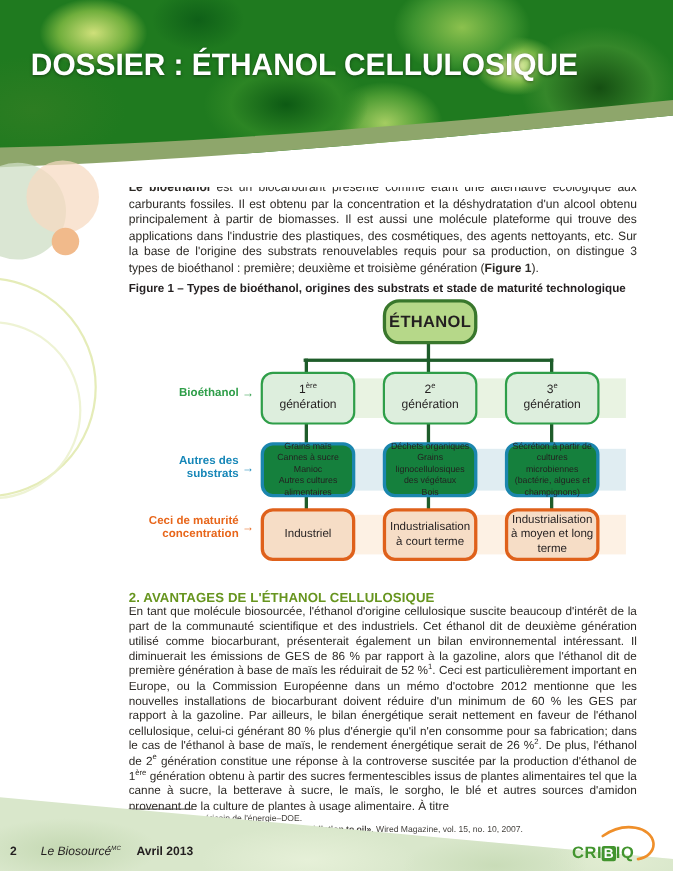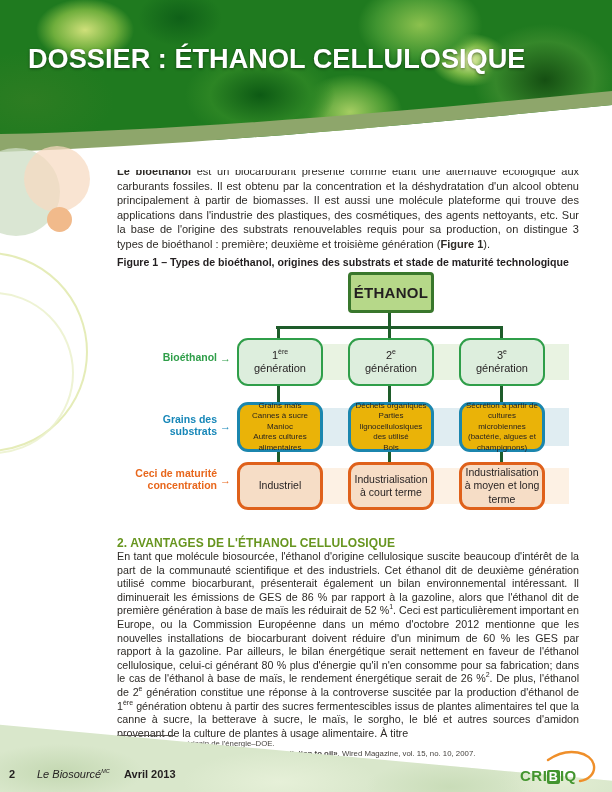--- a/index.html
+++ b/index.html
@@ -47,25 +47,25 @@
   .figure{position:absolute; left:117px; top:270px; width:462px; height:246px;}
   .band{position:absolute; left:120px; width:332px; z-index:0;}
   .band-gen{top:74px; height:36px; background:#e9f3e2;}
   .band-sub{top:138px; height:38px; background:#e0edf2;}
   .band-mat{top:198px; height:36px; background:#fdf1e4;}
   .vline{position:absolute; width:3px; background:#1e5c2a; z-index:1;}
   .hline{position:absolute; height:3px; background:#1e5c2a; z-index:1;}
   .fig-box{position:absolute; z-index:2; box-sizing:border-box; display:flex; flex-direction:column;
     justify-content:center; align-items:center; text-align:center; color:#231f20;}
   .ethanol-box{left:231px; top:2px; width:86px; height:41px; background:#b6d889; border:3px solid #39772c;
-    border-radius:4px; font-weight:bold; font-size:15px; letter-spacing:0.3px;}
+    border-radius:15px; font-weight:bold; font-size:15px; letter-spacing:0.3px;}
   .gen-box{top:68px; width:86px; height:48px; background:#ddeedd; border:2.5px solid #2f9e49; border-radius:11px;
     font-size:11px; line-height:1.25;}
   .gen-box sup{font-size:7px;}
-  .sub-box{top:132px; width:86px; height:50px; background:#eab308; border:3px solid #1b86ae; border-radius:11px;
+  .sub-box{top:132px; width:86px; height:50px; background:#15803d; border:3px solid #1b86ae; border-radius:11px;
     font-size:8px; line-height:1.3; padding:2px;}
   .mat-box{top:192px; width:86px; height:48px; background:#f6ddc6; border:3px solid #df611b; border-radius:11px;
     font-size:10.5px; line-height:1.25;}
   .col0{left:120px;} .col1{left:231px;} .col2{left:342px;}
   .row-label{position:absolute; left:0; width:114px; display:flex; justify-content:flex-end; align-items:center;
     gap:3px; font-weight:bold; font-size:10.5px; line-height:1.1; text-align:right;}
   .row-label .arrow{font-size:11px; font-weight:normal;}
   .label-gen{top:82px; color:#2f9e49;}
   .label-sub{top:144px; color:#1787b8;}
   .label-mat{top:198px; color:#e8671c;}
@@ -132,21 +132,21 @@
     <div class="fig-box ethanol-box">
       <span>ÉTHANOL</span>
     </div>
 
     <div class="row-label label-gen">
       <div class="label-text">Bioéthanol</div>
       <span class="arrow">→</span>
     </div>
     <div class="row-label label-sub">
       <div class="label-text">
-        <div>Grains des</div>
+        <div>Autres des</div>
         <div>substrats</div>
       </div>
       <span class="arrow">→</span>
     </div>
     <div class="row-label label-mat">
       <div class="label-text">
         <div>Ceci de maturité</div>
         <div>concentration</div>
       </div>
       <span class="arrow">→</span>
@@ -166,21 +166,21 @@
     </div>
 
     <div class="fig-box sub-box col0">
       <div>Grains maïs</div>
       <div>Cannes à sucre</div>
       <div>Manioc</div>
       <div>Autres cultures alimentaires</div>
     </div>
     <div class="fig-box sub-box col1">
       <div>Déchets organiques</div>
-      <div>Parties lignocellulosiques des utilisé</div>
+      <div>Grains lignocellulosiques des végétaux</div>
       <div>Bois</div>
     </div>
     <div class="fig-box mat-box col0">
       <div>Industriel</div>
     </div>
 
     <div class="fig-box sub-box col2">
       <div>Sécrétion à partir de cultures microbiennes (bactérie, algues et champignons)</div>
     </div>
     <div class="fig-box mat-box col1">

